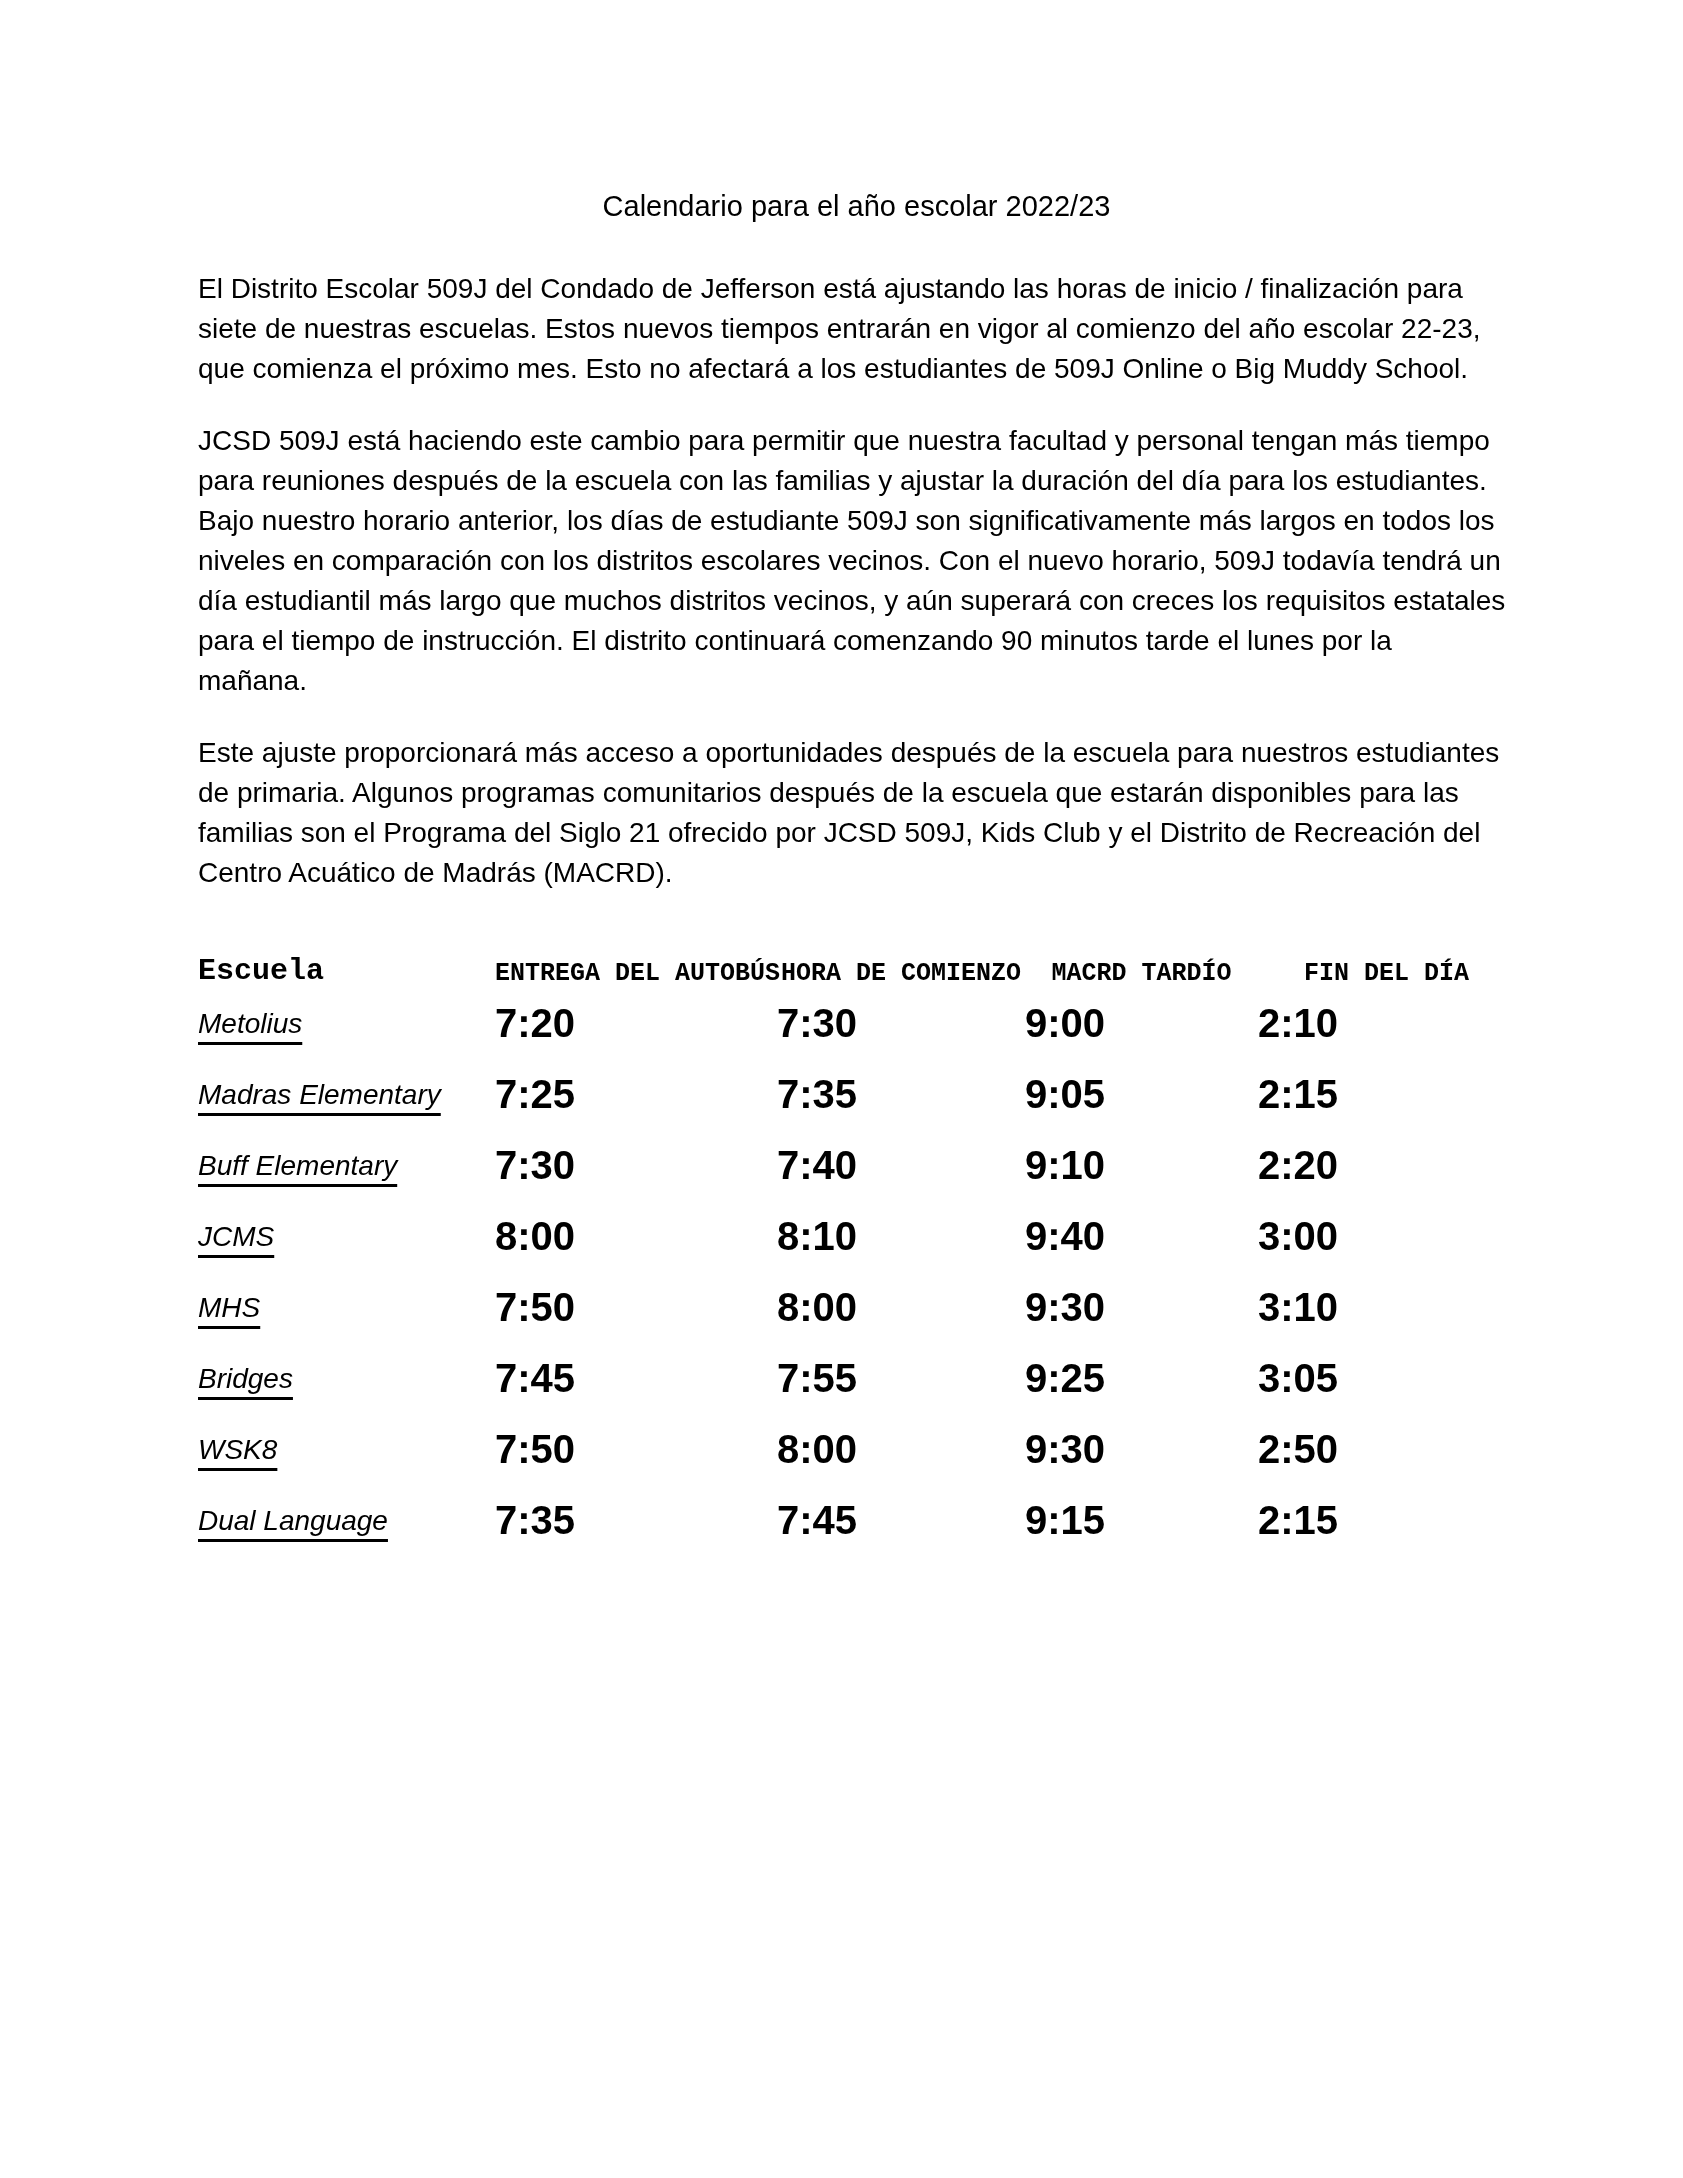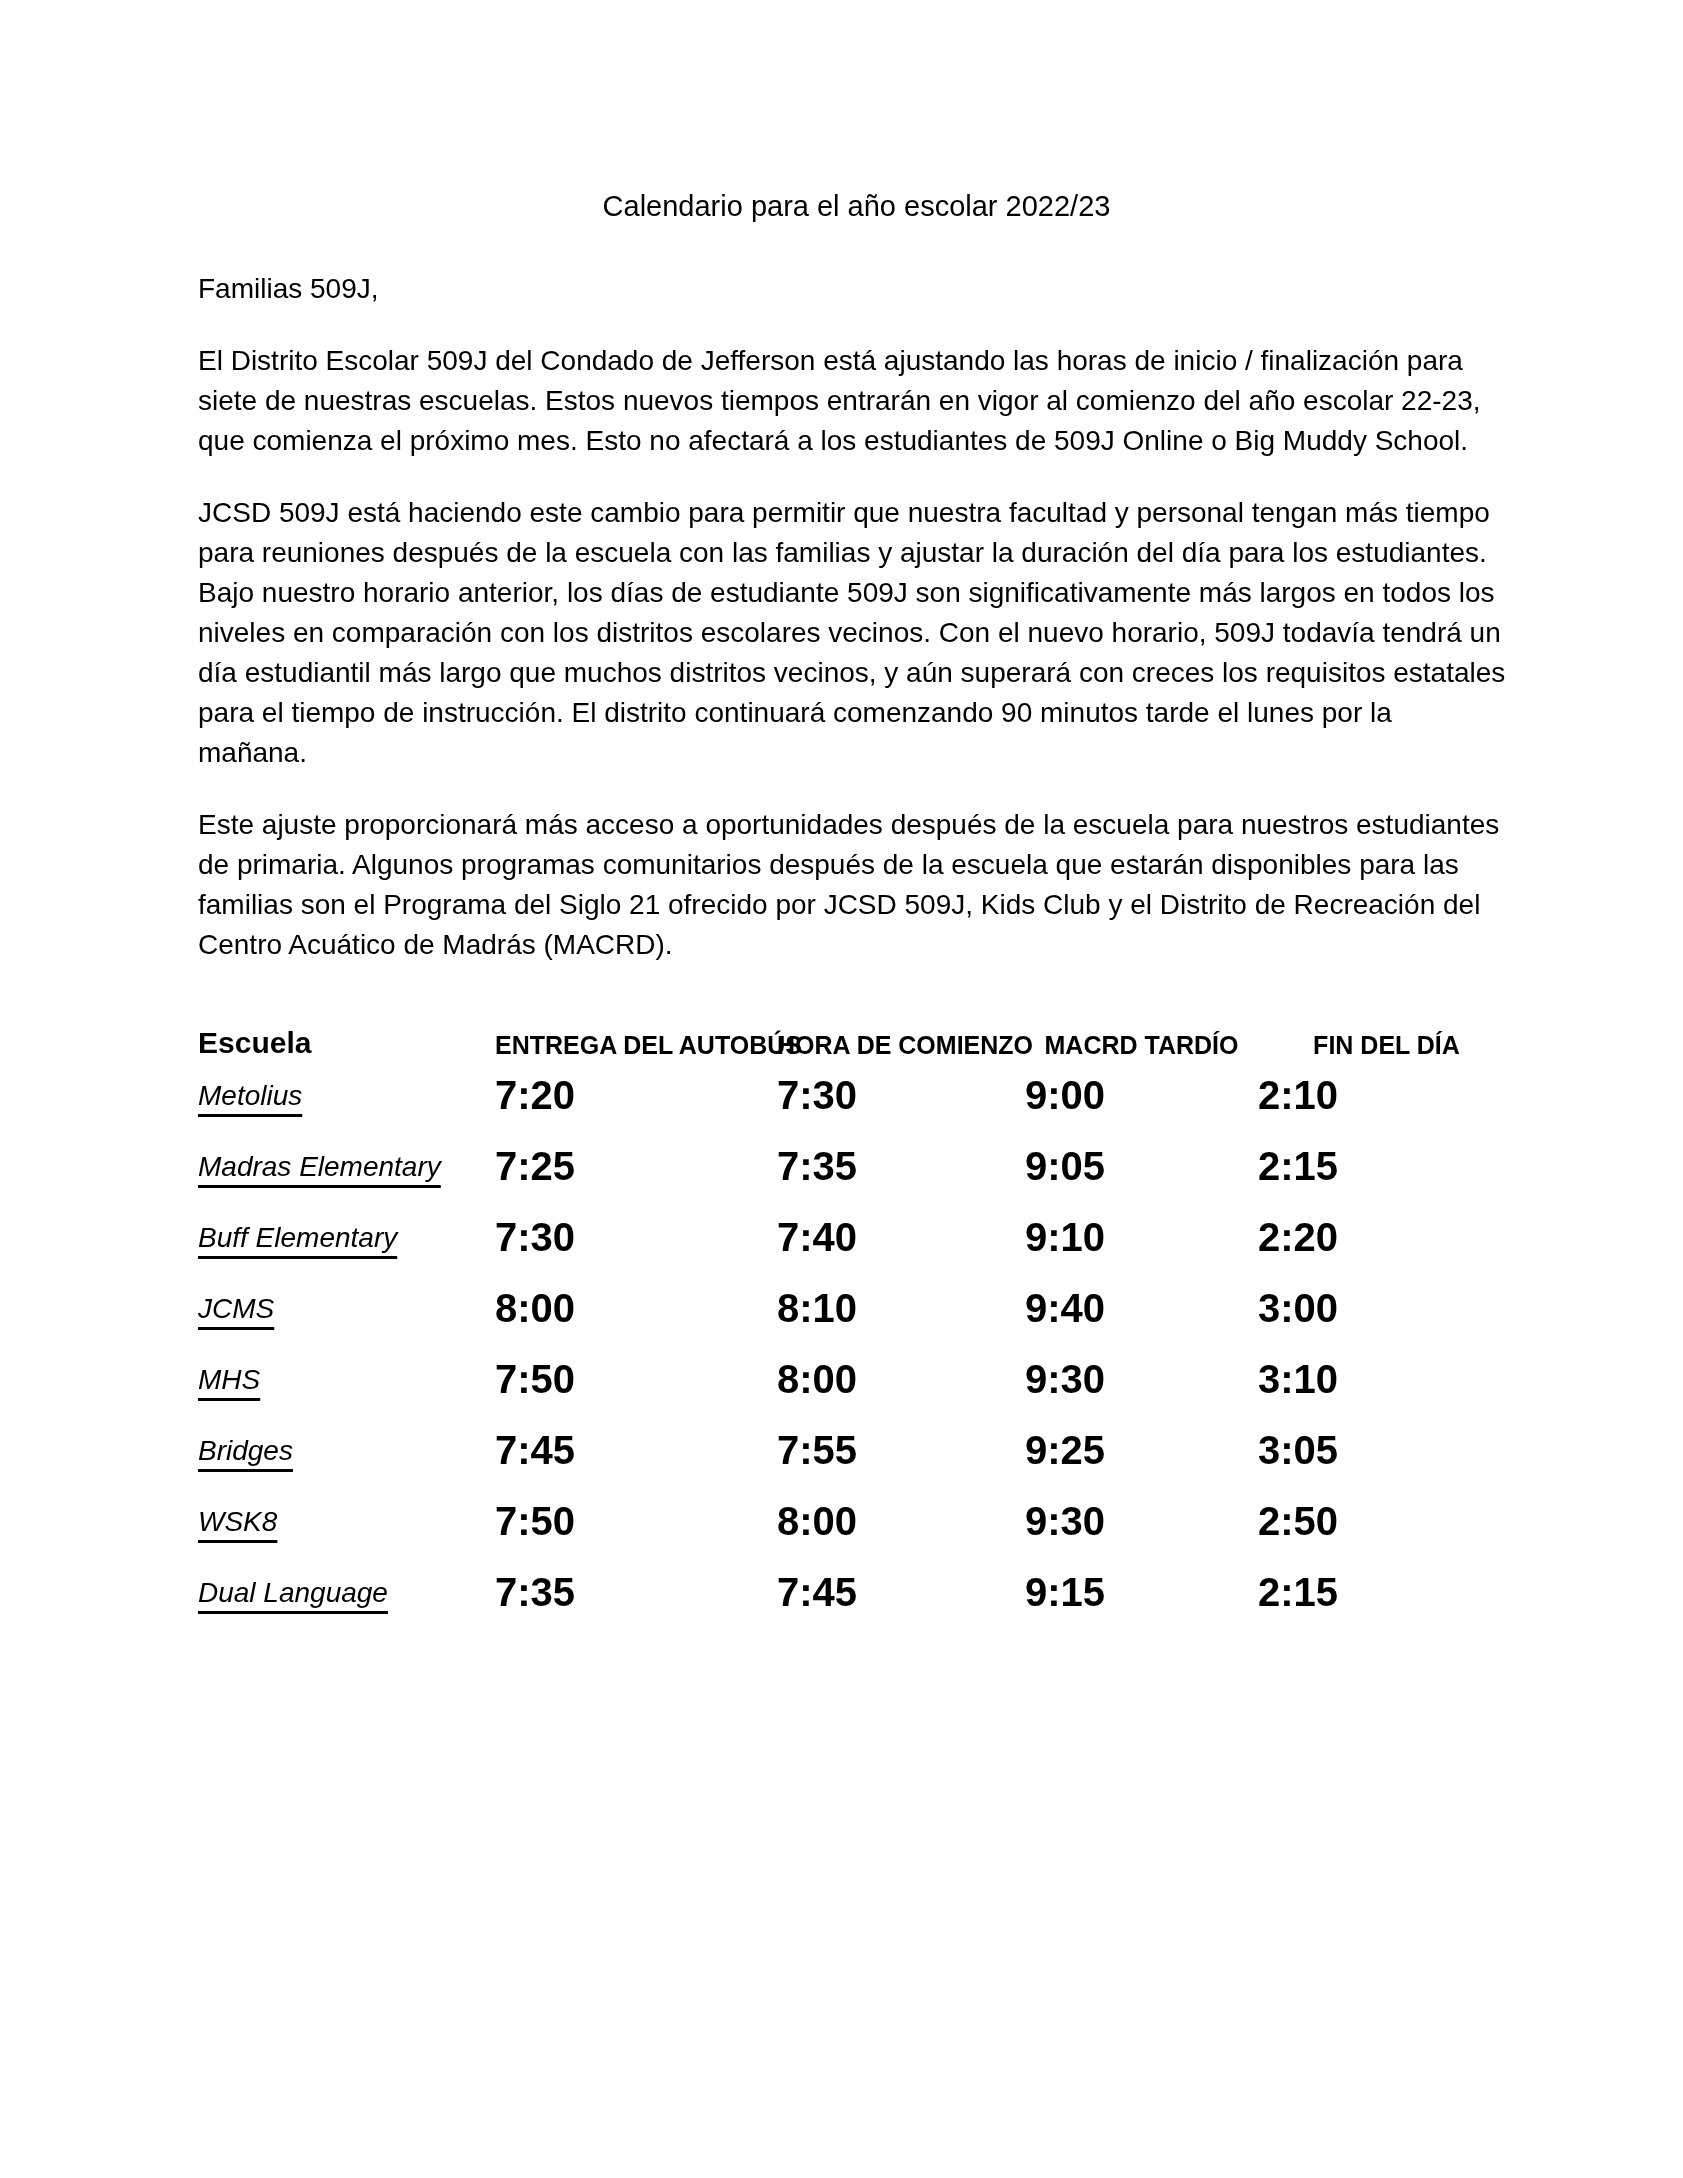--- a/index.html
+++ b/index.html
@@ -32,21 +32,21 @@
     margin-bottom: 32px;
     white-space: pre-line;
   }
   table.schedule {
     border-collapse: collapse;
     table-layout: fixed;
     width: 1317px;
     margin-top: 14px;
   }
   table.schedule th, table.schedule td { padding: 0; }
-  thead tr { height: 63px; }
+  thead tr { height: 63px; font-family: Liberation Mono, monospace; }
   tbody tr { height: 71px; }
   th.school-header {
     font-size: 30px;
     font-weight: bold;
     text-align: left;
     vertical-align: bottom;
     padding-bottom: 6px;
   }
   th.col-header {
     font-size: 25px;
@@ -74,21 +74,20 @@
     font-weight: bold;
   }
 </style>
 </head>
 <body>
 
 <div class="page">
 
   <div class="title">Calendario para el año escolar 2022/23</div>
 
-  <p class="para">Familias 509J,</p>
 
   <p class="para">El Distrito Escolar 509J del Condado de Jefferson está ajustando las horas de inicio / finalización para
 siete de nuestras escuelas. Estos nuevos tiempos entrarán en vigor al comienzo del año escolar 22-23,
 que comienza el próximo mes. Esto no afectará a los estudiantes de 509J Online o Big Muddy School.</p>
 
   <p class="para">JCSD 509J está haciendo este cambio para permitir que nuestra facultad y personal tengan más tiempo
 para reuniones después de la escuela con las familias y ajustar la duración del día para los estudiantes.
 Bajo nuestro horario anterior, los días de estudiante 509J son significativamente más largos en todos los
 niveles en comparación con los distritos escolares vecinos. Con el nuevo horario, 509J todavía tendrá un
 día estudiantil más largo que muchos distritos vecinos, y aún superará con creces los requisitos estatales

